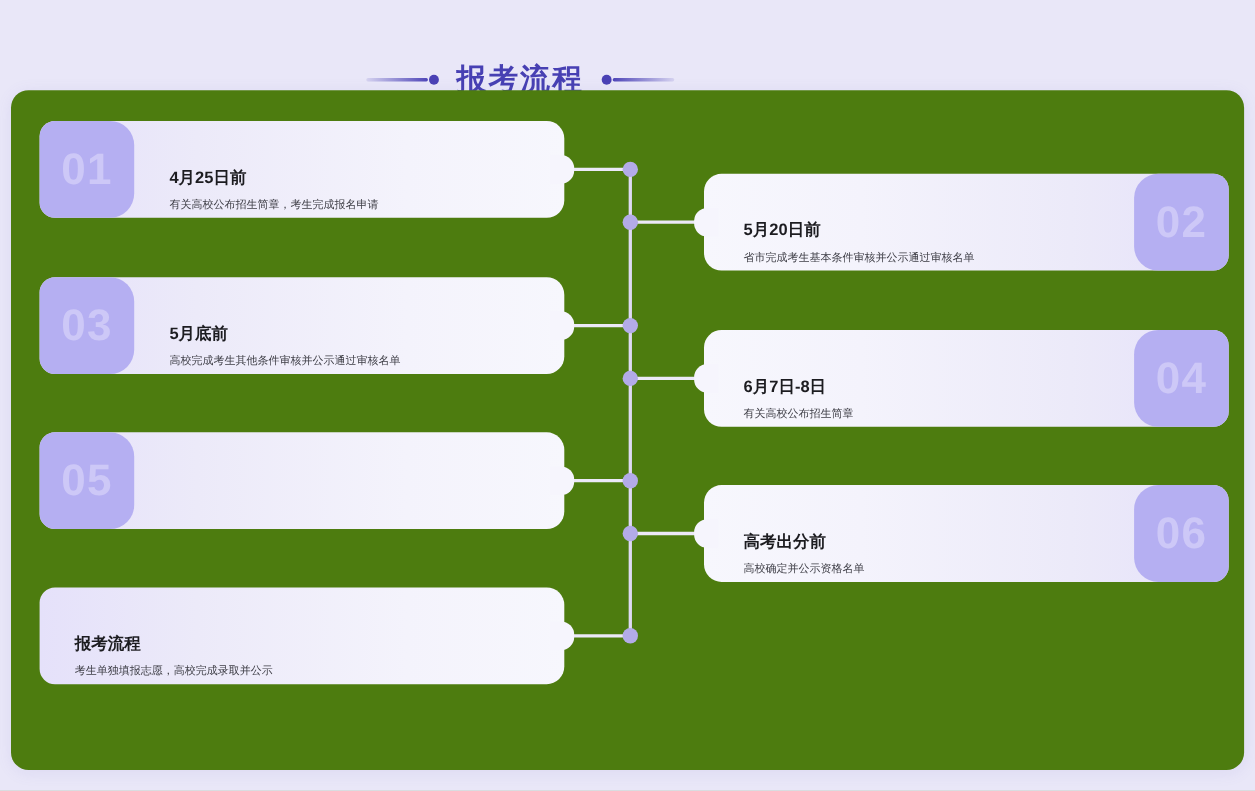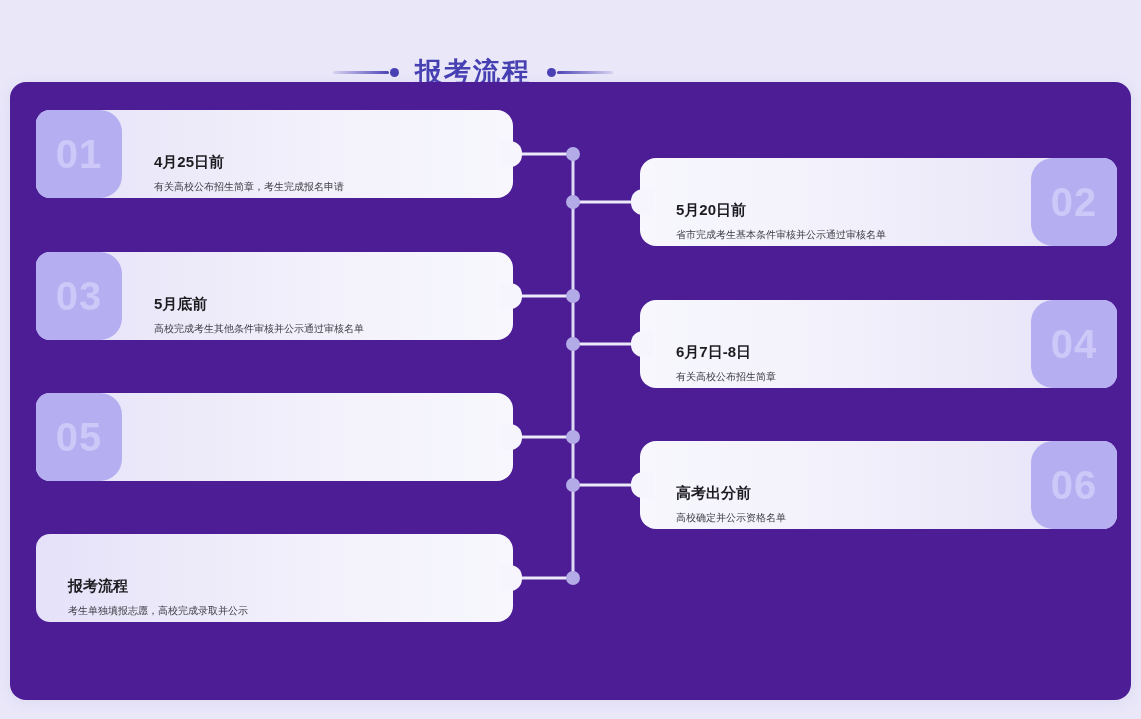--- a/index.html
+++ b/index.html
@@ -67,21 +67,21 @@
     white-space: nowrap;
   }
 
   
   .panel {
     position: absolute;
     left: 10px;
     top: 82px;
     width: 1121px;
     height: 618px;
-    background: #4c1d95;
+    background: #4d7c0f;
     border-radius: 16px;
     box-shadow: 0 2px 14px rgba(120,110,200,0.10);
   }
 
   
   .connector {
     position: absolute;
     left: 0;
     top: 0;
     width: 1121px;

